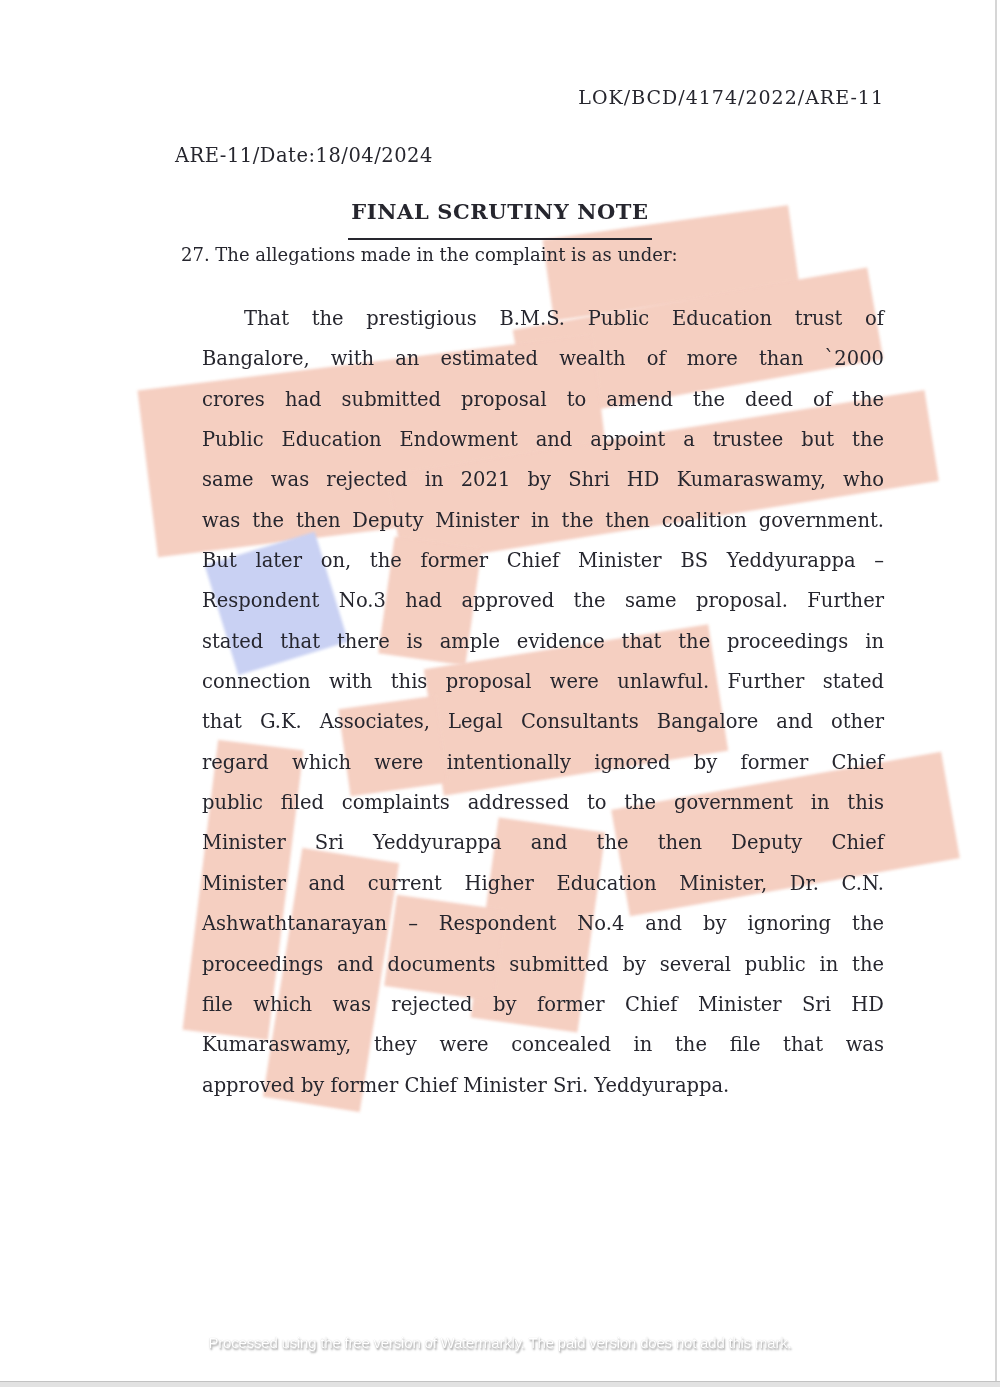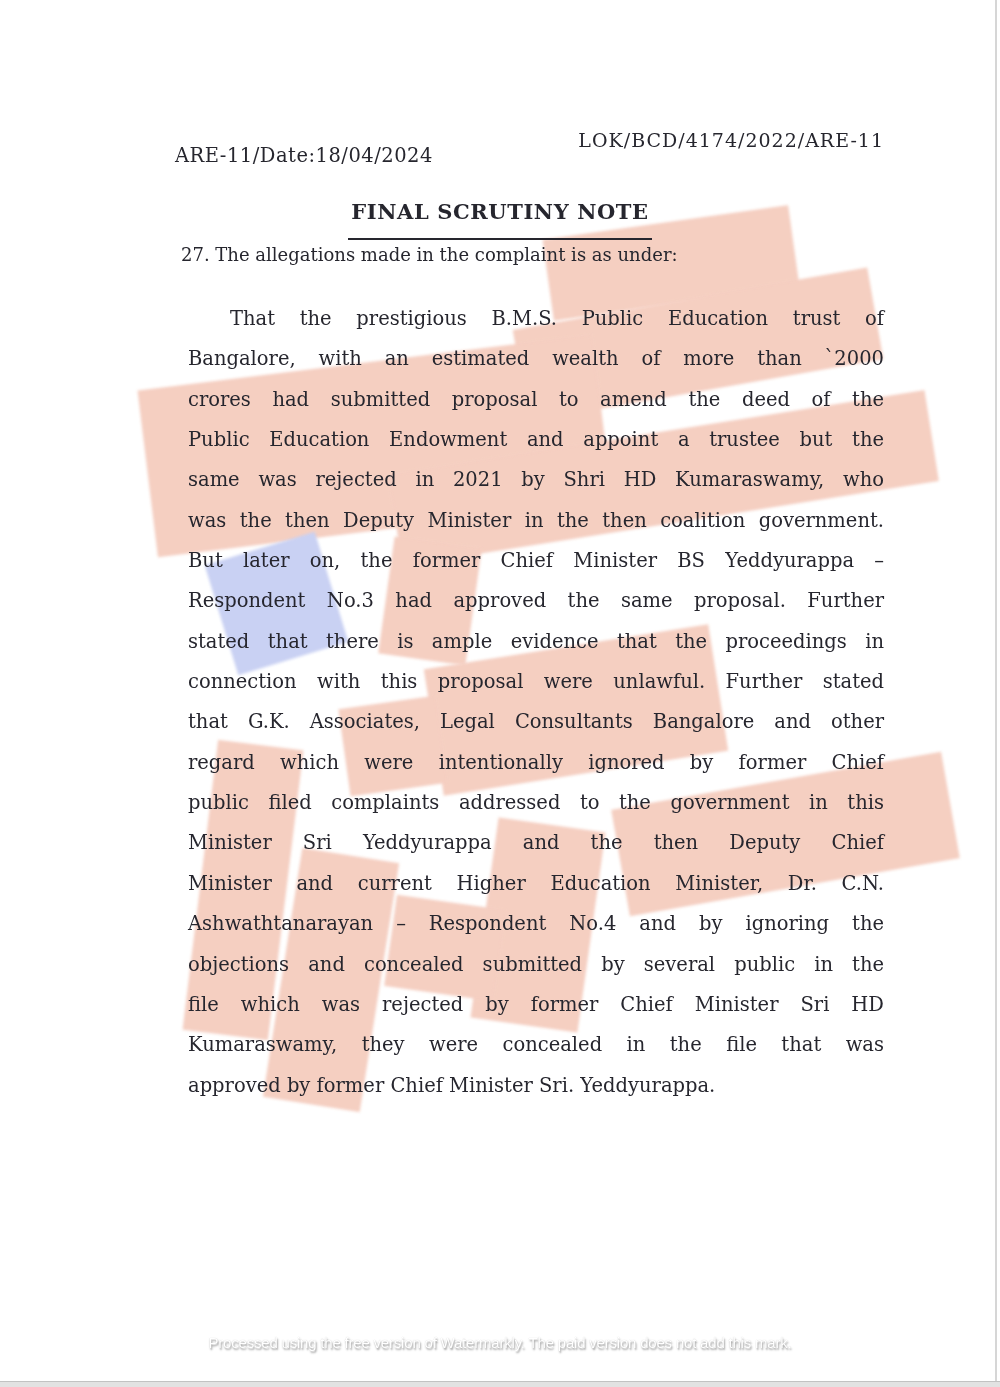--- a/index.html
+++ b/index.html
@@ -17,21 +17,21 @@
   .wm-layer { position: absolute; inset: 0; z-index: 1; }
   .wm-shape { position: absolute; filter: blur(1.5px); }
   .wm-pink { background: var(--wm-pink, #f5cfc1); }
   .wm-blue { background: var(--wm-blue, #c9d1f3); }
 
   
   .text-layer { position: absolute; inset: 0; z-index: 2; }
 
   .doc-number {
     position: absolute; top: 86px; right: 116px;
-    font-size: 19px; letter-spacing: 1px; white-space: nowrap; margin-top: 43px;
+    font-size: 19px; letter-spacing: 1px; white-space: nowrap;
   }
   .are-line {
     position: absolute; top: 144px; left: 175px;
     font-size: 19.5px; letter-spacing: 0.5px; white-space: nowrap;
   }
   .title-wrap {
     position: absolute; top: 199px; left: 0; width: 1000px;
     text-align: center;
   }
   .title-text {
@@ -45,20 +45,21 @@
     font-size: 18px; white-space: nowrap;
   }
   .doc-body {
     position: absolute; top: 299px; left: 188px; width: 696px;
     font-size: 19.5px; line-height: 40.35px;
   }
   .doc-body .body-line {
     text-align: justify;
     text-align-last: justify;
     height: 40.35px;
+    margin-left: 14px;
   }
   .doc-body div.body-line:first-of-type { text-indent: 42px; }
   .doc-body div.body-line:last-of-type { text-align-last: left; }
 
   
   .footer-wm {
     position: absolute; top: 1334px; left: 0; width: 1000px;
     text-align: center; z-index: 3;
     font-family: "Liberation Sans", sans-serif;
     font-size: 15px; font-weight: normal;
@@ -115,21 +116,21 @@
         <div class="body-line">But later on, the former Chief Minister BS Yeddyurappa –</div>
         <div class="body-line">Respondent No.3 had approved the same proposal. Further</div>
         <div class="body-line">stated that there is ample evidence that the proceedings in</div>
         <div class="body-line">connection with this proposal were unlawful. Further stated</div>
         <div class="body-line">that G.K. Associates, Legal Consultants Bangalore and other</div>
         <div class="body-line">regard which were intentionally ignored by former Chief</div>
         <div class="body-line">public filed  complaints addressed to the government in this</div>
         <div class="body-line">Minister Sri Yeddyurappa and the then Deputy Chief</div>
         <div class="body-line">Minister and current Higher Education Minister, Dr. C.N.</div>
         <div class="body-line">Ashwathtanarayan – Respondent No.4 and by ignoring the</div>
-        <div class="body-line">objections and concealed submitted by several public in the</div>
+        <div class="body-line">proceedings and documents submitted by several public in the</div>
         <div class="body-line">file which was rejected by former Chief Minister Sri HD</div>
         <div class="body-line">Kumaraswamy, they were concealed in the file that was</div>
         <div class="body-line">approved by former Chief Minister Sri. Yeddyurappa.</div>
       </div>
   </div>
 
   <div class="footer-wm">Processed using the free version of Watermarkly. The paid version does not add this mark.</div>
 
   <div class="right-border"></div>
   <div class="bottom-bar"></div>

